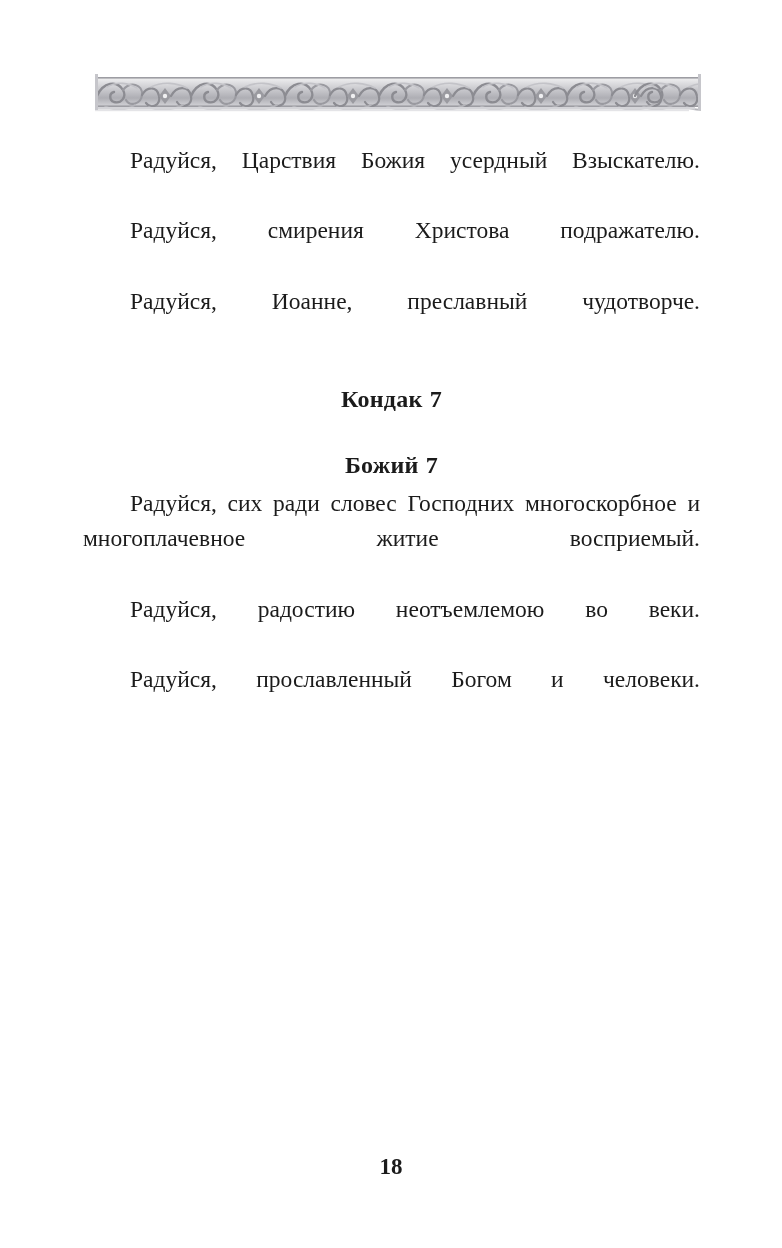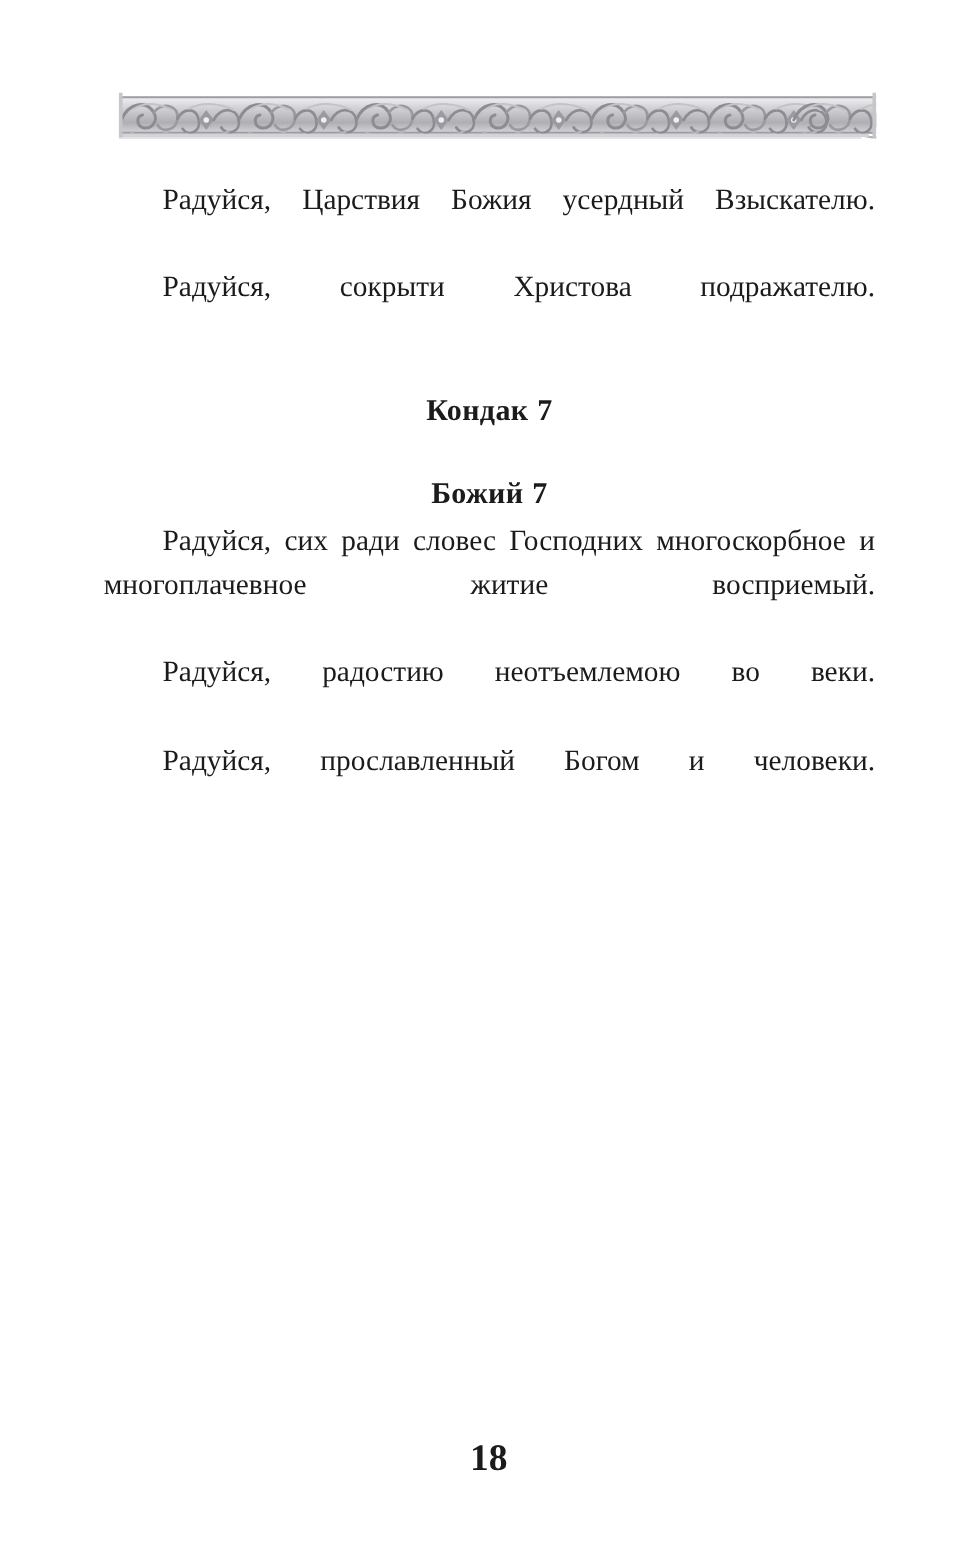--- a/index.html
+++ b/index.html
@@ -82,21 +82,21 @@
 
   .sp-before-heading { height: 30px; }
   .sp-after-heading  { height: 6px; }
 
   .page-number {
     position: absolute;
     left: 0;
     right: 0;
     top: 1153px;
     text-align: center;
-    font-size: 30px;
+    font-size: 23px;
     font-weight: bold;
     line-height: 28px;
   }
 </style>
 </head>
 <body>
 
 <div class="page">
 
   <div class="ornament-wrap">
@@ -142,21 +142,24 @@
       <rect x="603" y="0" width="3" height="36" fill="#c6c6cb"></rect>
     </svg>
   </div>
 
   <div class="column">
 
     <p class="body-par force-justify-all">
       <span>Радуйся, Царствия Божия усердный Взыскателю.</span>
     </p>
     <p class="body-par">
-      <span>Радуйся, сокрыти Христова подражателю.</span>
+      <span>Радуйся, смирения Христова подражателю.</span>
+    </p>
+    <p class="body-par">
+      <span>Радуйся, Иоанне, преславный чудотворче.</span>
     </p>
 
     <div class="sp-before-heading"></div>
     <h2 class="section-heading">
       <span>Кондак</span><span class="num">7</span>
     </h2>
     <div class="sp-after-heading"></div>
 
 
     <div class="sp-before-heading"></div>

